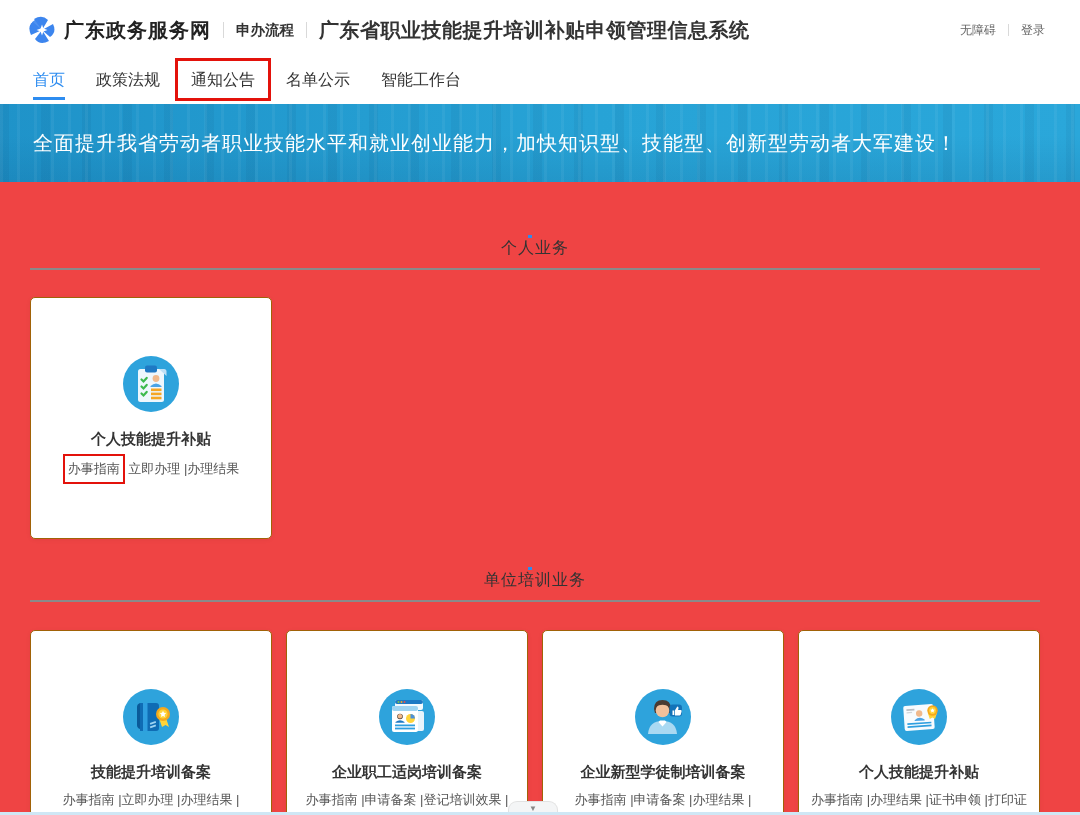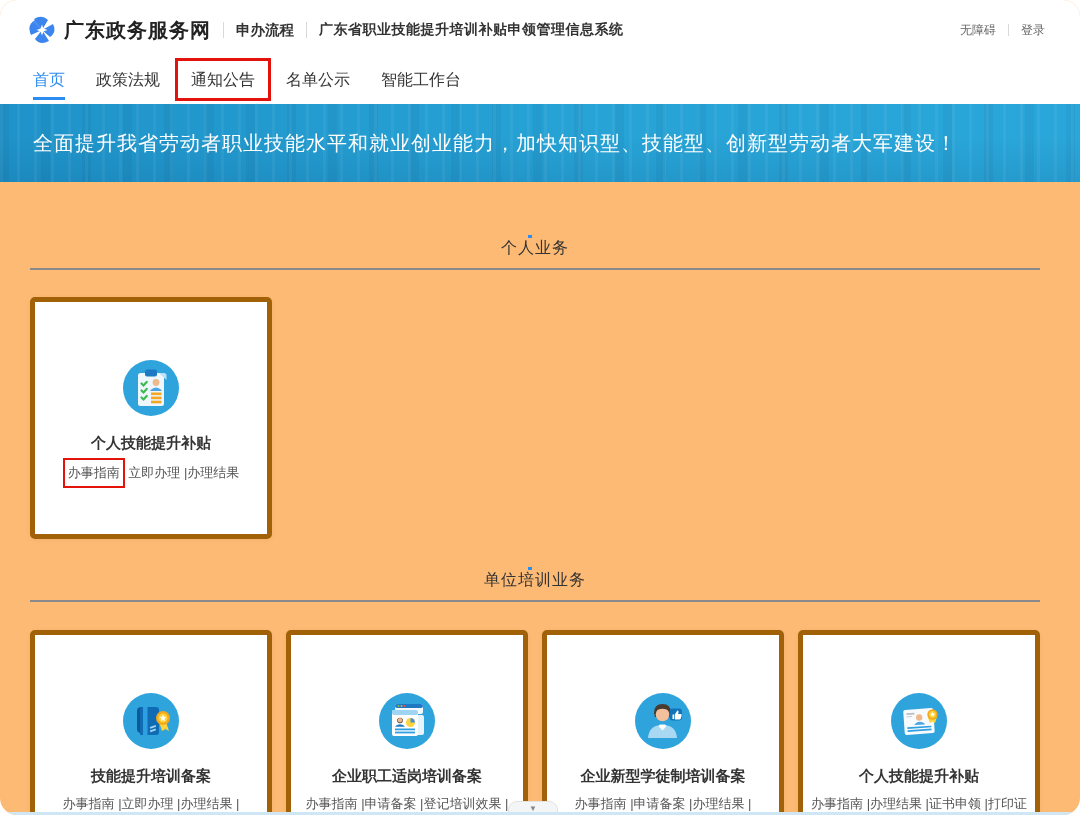--- a/index.html
+++ b/index.html
@@ -1,31 +1,31 @@
 <!DOCTYPE html>
 <html><head>
 <meta charset="utf-8">
 <style>
   * { margin:0; padding:0; box-sizing:border-box; }
   html,body { width:1080px; height:815px; }
   body {
     font-family:"Liberation Sans","DejaVu Sans",sans-serif;
     background:#fff; color:#333; overflow:hidden; position:relative;
   }
-  .page { width:1080px; height:815px; position:relative; overflow:hidden; background:#fdba74;border-radius:17px; }
+  .page { width:1080px; height:815px; position:relative; overflow:hidden; background:#ef4444; }
 
   
   .top-header {
     height:60px; display:flex; align-items:center; padding:0 35px 0 28px; background:#fff;
   }
   .logo-wrap { width:28px; height:28px; margin-right:8px; flex:0 0 auto; }
   .site-name { font-size:20px; font-weight:bold; color:#222; letter-spacing:1px; }
   .hdr-sep { width:1px; height:16px; background:#d9d9d9; margin:0 12px; }
   .hdr-link { font-size:14.5px; font-weight:bold; color:#333; }
-  .hdr-system { font-size:14px; font-weight:bold; color:#333; letter-spacing:.5px; }
+  .hdr-system { font-size:20px; font-weight:bold; color:#333; letter-spacing:.5px; }
   .hdr-right { margin-left:auto; display:flex; align-items:center; }
   .hdr-small { font-size:12px; color:#666; cursor:pointer; }
   .hdr-right .hdr-sep { margin:0 12px; height:12px; }
 
   
   .nav-bar { height:44px; display:flex; align-items:center; padding-left:33px; background:#fff; }
   .nav-tab {
     position:relative; font-size:16px; color:#333; margin-right:31px;
     height:44px; line-height:40px; cursor:pointer; white-space:nowrap;
   }
@@ -56,21 +56,21 @@
 
   
   .content { margin-left:30px; width:1010px; }
   .section-head { margin-top:53px; display:flex; align-items:center; height:24px;flex-direction:column; }
   .section-head.second { margin-top:28px;text-align:center; }
   .section-bar { width:4px; height:17px; background:#2d8cf0; margin-right:11px; }
   .section-title { font-size:16px; color:#333; letter-spacing:1px; }
   .section-line { margin-top:9px; height:2px; background:#8a8a8a; border:none; }
 
   .card {
-    width:242px; height:242px; background:#fff; border:5px solid #a16207; border-radius:5px;
+    width:242px; height:242px; background:#fff; border:1px solid #a16207; border-radius:5px;
     box-shadow:0 1px 5px rgba(0,0,0,.05); text-align:center; cursor:pointer;
   }
   .single-card { margin-top:27px; }
   .cards-row { margin-top:28px; display:flex; gap:14px; }
   .card-icon { width:56px; height:56px; margin:58px auto 0; display:block; }
   .card-title { font-size:15px; font-weight:bold; color:#333; margin-top:18px; }
   .card-links {
     font-size:13px; color:#555; margin-top:7px; line-height:22px;
     white-space:pre-line; padding:0 6px;
   }

